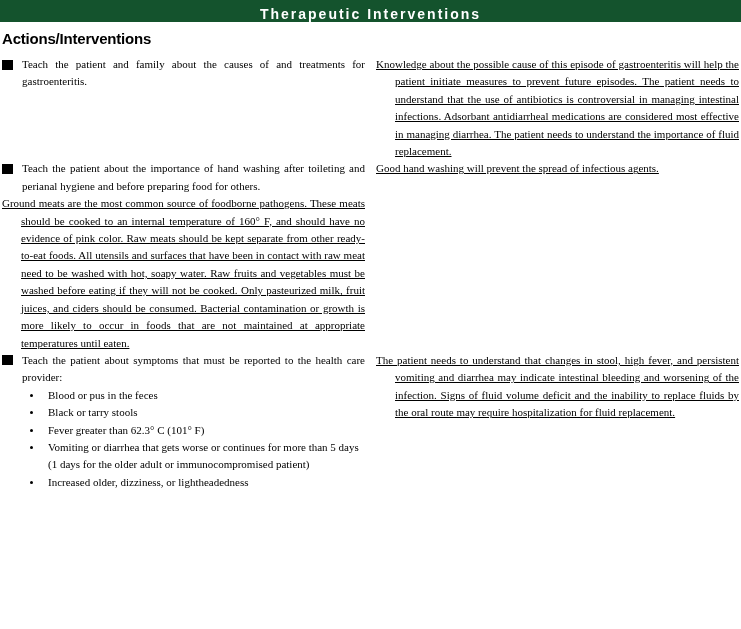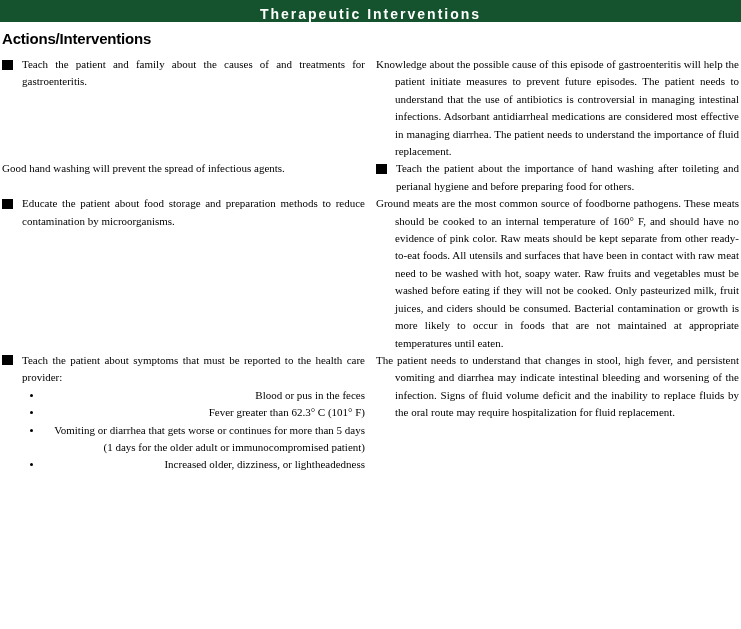--- a/index.html
+++ b/index.html
@@ -64,35 +64,36 @@
     left: 0;
     top: 3.5px;
     width: 11px;
     height: 10px;
     background: #000000;
     display: inline-block;
   }
   .sub-list .sub-item {
     position: relative;
     padding-left: 26px;
-    text-align: right;
+    text-align: left;
   }
   .dot-bullet {
     position: absolute;
     left: 8px;
     top: 7px;
     width: 3px;
     height: 3px;
     background: #000000;
     border-radius: 50%;
     display: inline-block;
   }
   .rationale {
     padding-left: 19px;
     text-indent: -19px;
+    text-decoration: underline;
   }
 </style>
 </head>
 <body>
 
 <div class="page">
 
   <div class="banner">
     <span class="banner-title">Therapeutic Interventions</span>
   </div>
@@ -107,43 +108,43 @@
 
       <div class="row">
         <div class="cell action">
           <span class="sq-bullet"></span>
           <span>Teach the patient and family about the causes of and treatments for gastroenteritis.</span>
         </div>
         <div class="cell rationale">Knowledge about the possible cause of this episode of gastroenteritis will help the patient initiate measures to prevent future episodes. The patient needs to understand that the use of antibiotics is controversial in managing intestinal infections. Adsorbant antidiarrheal medications are considered most effective in managing diarrhea. The patient needs to understand the importance of fluid replacement.</div>
       </div>
 
       <div class="row">
-        <div class="cell rationale">Good hand washing will prevent the spread of infectious agents.</div>
         <div class="cell action">
           <span class="sq-bullet"></span>
           <span>Teach the patient about the importance of hand washing after toileting and perianal hygiene and before preparing food for others.</span>
         </div>
+        <div class="cell rationale">Good hand washing will prevent the spread of infectious agents.</div>
       </div>
 
       <div class="row">
-        <div class="cell action">
-          <span class="sq-bullet"></span>
-          <span>Educate the patient about food storage and preparation methods to reduce contamination by microorganisms.</span>
-        </div>
         <div class="cell rationale">Ground meats are the most common source of foodborne pathogens. These meats should be cooked to an internal temperature of 160° F, and should have no evidence of pink color. Raw meats should be kept separate from other ready-to-eat foods. All utensils and surfaces that have been in contact with raw meat need to be washed with hot, soapy water. Raw fruits and vegetables must be washed before eating if they will not be cooked. Only pasteurized milk, fruit juices, and ciders should be consumed. Bacterial contamination or growth is more likely to occur in foods that are not maintained at appropriate temperatures until eaten.</div>
       </div>
 
       <div class="row">
         <div class="cell action">
           <span class="sq-bullet"></span>
           <span>Teach the patient about symptoms that must be reported to the health care provider:</span>
           <div class="sub-list">
             <div class="sub-item">
               <span class="dot-bullet"></span>
               <span>Blood or pus in the feces</span>
+            </div>
+            <div class="sub-item">
+              <span class="dot-bullet"></span>
+              <span>Black or tarry stools</span>
             </div>
             <div class="sub-item">
               <span class="dot-bullet"></span>
               <span>Fever greater than 62.3° C (101° F)</span>
             </div>
             <div class="sub-item">
               <span class="dot-bullet"></span>
               <span>Vomiting or diarrhea that gets worse or continues for more than 5 days (1 days for the older adult or immunocompromised patient)</span>
             </div>
             <div class="sub-item">

